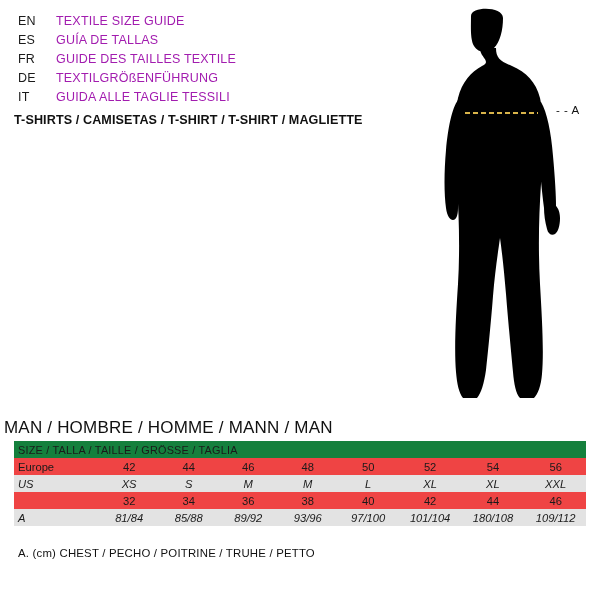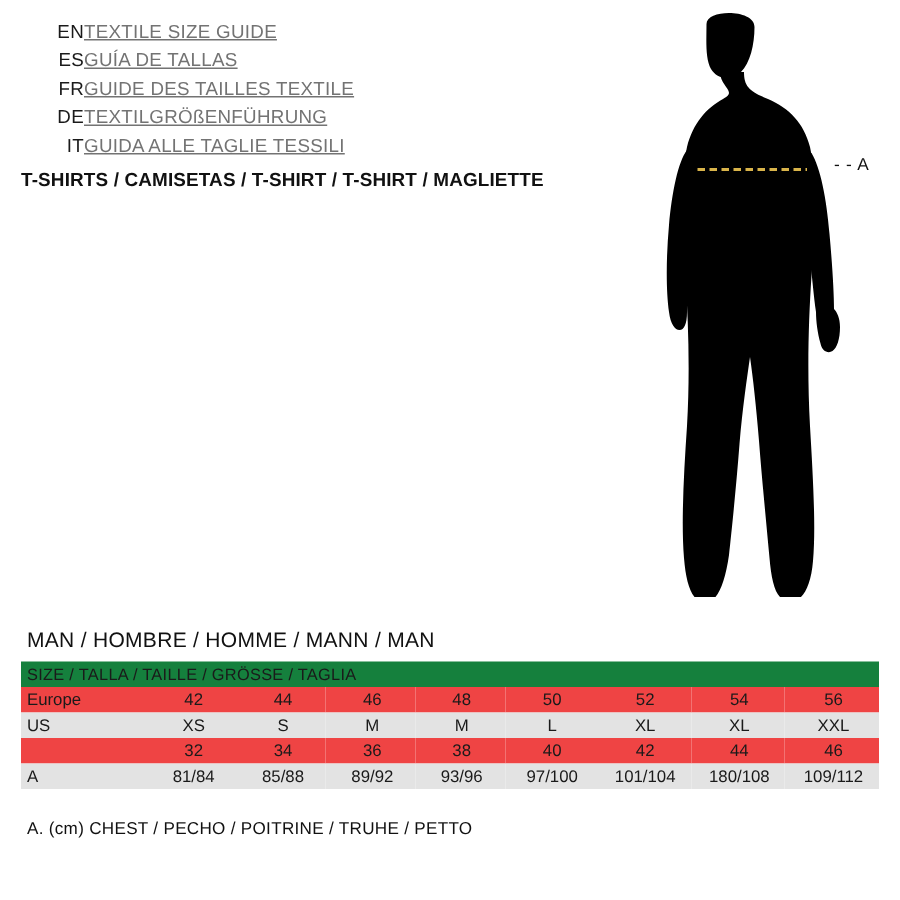--- a/index.html
+++ b/index.html
@@ -32,26 +32,24 @@
     display: flex;
     align-items: baseline;
     height: 19px;
     font-size: 12.5px;
     letter-spacing: 0.2px;
   }
   .lang-code {
     width: 38px;
     flex: 0 0 38px;
     color: #1a1a1a;
-    text-align: right;
   }
   .lang-text {
     flex: 1 1 auto;
-    color: #737373;
-    text-decoration: underline;
+    color: #a21caf;
   }
 
   
   .category-block {
     position: absolute;
     left: 14px;
     top: 111px;
     width: 420px;
     font-weight: bold;
   }
@@ -78,23 +76,23 @@
     left: 556px;
     top: 104px;
     font-size: 11.5px;
     color: #111;
     letter-spacing: 0.5px;
   }
 
   
   .table-title {
     position: absolute;
-    left: 18px;
+    left: 4px;
     top: 418px;
-    font-size: 14px;
+    font-size: 17px;
     letter-spacing: 0.2px;
     color: #111;
   }
 
   .size-table {
     position: absolute;
     left: 14px;
     top: 441px;
     width: 572px;
     border-collapse: collapse;
@@ -108,20 +106,21 @@
     white-space: nowrap;
   }
   .size-table .row-header td {
     background: #15803d;
     font-size: 10.9px;
     letter-spacing: 0.2px;
     height: 17px;
   }
   .size-table .row-shaded td {
     background: #e3e3e3;
+    font-style: italic;
   }
   .size-table .row-plain td {
     background: #ef4444;
   }
   .size-table .c-label {
     width: 96px;
     padding-left: 4px;
   }
   .size-table .c-val {
     width: 68px;

